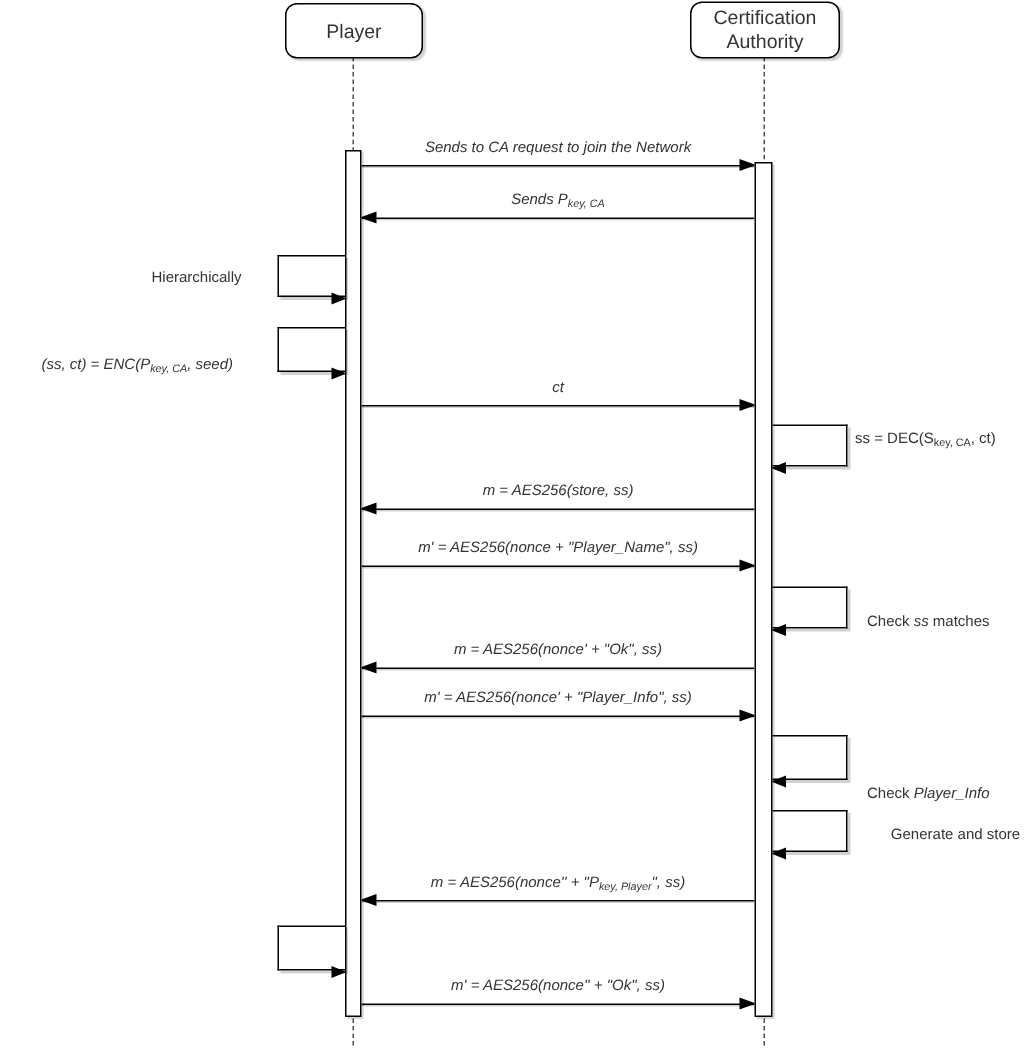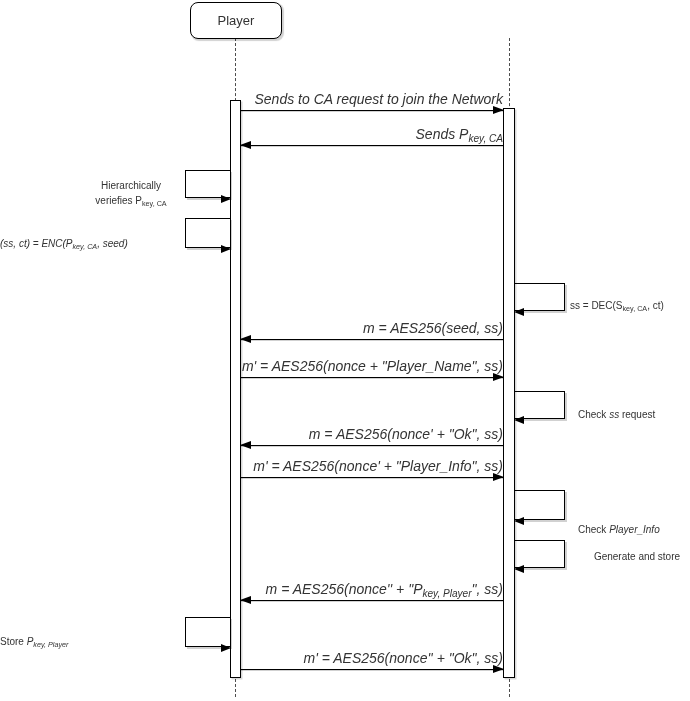--- a/index.html
+++ b/index.html
@@ -22,21 +22,21 @@
   .lifeline { position:absolute; width:0; border-left:1.3px dashed #4d4d4d; z-index:1; }
 
   
   .bar {
     position:absolute; background:#ffffff; border:1.2px solid #000000; z-index:3;
     box-shadow:1.5px 1.5px 0 rgba(0,0,0,0.15);
   }
 
   
   .msg { position:absolute; left:241px; width:262px; z-index:2; }
-  .msg-label { text-align:right; font-size:14px; height:17px; line-height:16px; white-space:nowrap; }
+  .msg-label { text-align:center; font-size:10px; height:17px; line-height:16px; white-space:nowrap; }
   .msg-line { position:absolute; top:19px; left:0; right:0; height:0; border-top:1.3px solid #000000; box-shadow:0 1px 0 rgba(0,0,0,0.18); }
   .msg-line.arrow-right::after {
     content:""; position:absolute; right:-1px; top:-5.5px; width:0; height:0;
     border-left:11px solid #000000; border-top:4.5px solid transparent; border-bottom:4.5px solid transparent;
   }
   .msg-line.arrow-left::after {
     content:""; position:absolute; left:-1px; top:-5.5px; width:0; height:0;
     border-right:11px solid #000000; border-top:4.5px solid transparent; border-bottom:4.5px solid transparent;
   }
 
@@ -49,50 +49,58 @@
   }
   .sc.right { left:515px; width:50px; border:1.2px solid #000000; border-left:none; }
   .sc.right::after {
     content:""; position:absolute; left:-1px; bottom:-5.5px; width:0; height:0;
     border-right:10px solid #000000; border-top:4.5px solid transparent; border-bottom:4.5px solid transparent;
   }
 
   
   .side-label { position:absolute; font-size:10px; line-height:15px; z-index:6; white-space:nowrap;margin-top:10px; }
   .side-label.center { text-align:center; }
-  .side-label.right-align { text-align:left; }
+  .side-label.right-align { text-align:center; }
 
   .it { font-style:italic; }
   .sub { font-size:0.72em; vertical-align:-0.32em; letter-spacing:0; }
 </style>
 </head>
 <body>
 
 <div class="canvas">
 
   <div class="lifeline" style="left:235px; top:38px; height:659px"></div>
   <div class="lifeline" style="left:509px; top:38px; height:659px"></div>
 
   <div class="actor" style="left:190px; top:2px; width:92px; height:37px">
     <div>Player</div>
   </div>
+  <div class="actor" style="left:460px; top:1px; width:100px; height:38px">
+    <div>Certification</div>
+    <div>Authority</div>
+  </div>
 
   <div class="bar" style="left:230px; top:100px; width:11px; height:578px"></div>
   <div class="bar" style="left:503px; top:108px; width:12px; height:570px"></div>
 
   <div class="msg" style="top:91px">
     <div class="msg-label"><span class="it">Sends to CA request to join the Network</span></div>
     <div class="msg-line arrow-right"></div>
   </div>
   <div class="msg" style="top:126px">
     <div class="msg-label"><span class="it">Sends P</span><span class="it sub">key, CA</span></div>
     <div class="msg-line arrow-left"></div>
   </div>
+  <div class="msg" style="top:251px">
+    <div class="msg-label"><span class="it">ct</span></div>
+    <div class="msg-line arrow-right"></div>
+  </div>
   <div class="msg" style="top:320px">
-    <div class="msg-label"><span class="it">m = AES256(seed, ss)</span></div>
+    <div class="msg-label"><span class="it">m = AES256(store, ss)</span></div>
     <div class="msg-line arrow-left"></div>
   </div>
   <div class="msg" style="top:358px">
     <div class="msg-label"><span class="it">m' = AES256(nonce + "Player_Name", ss)</span></div>
     <div class="msg-line arrow-right"></div>
   </div>
   <div class="msg" style="top:426px">
     <div class="msg-label"><span class="it">m = AES256(nonce' + "Ok", ss)</span></div>
     <div class="msg-line arrow-left"></div>
   </div>
@@ -113,34 +121,30 @@
   <div class="sc left" style="top:218px; height:30px"></div>
   <div class="sc left" style="top:617px; height:30px"></div>
 
   <div class="sc right" style="top:283px; height:28px"></div>
   <div class="sc right" style="top:391px; height:28px"></div>
   <div class="sc right" style="top:490px; height:30px"></div>
   <div class="sc right" style="top:540px; height:28px"></div>
 
   <div class="side-label center" style="left:75px; top:168px; width:112px">
     <div><span>Hierarchically</span></div>
-    <div><span>veriefies P</span><span class="sub">key, CA</span></div>
   </div>
   <div class="side-label right-align" style="left:0px; top:226px; width:183px">
     <div><span class="it">(ss, ct) = ENC(P</span><span class="it sub">key, CA</span><span class="it">, seed)</span></div>
   </div>
-  <div class="side-label right-align" style="left:0px; top:624px; width:181px">
-    <div><span>Store </span><span class="it">P</span><span class="it sub">key, Player</span></div>
-  </div>
 
-  <div class="side-label" style="left:570px; top:288px">
+  <div class="side-label" style="left:570px; top:275px">
     <div><span>ss = DEC(S</span><span class="sub">key, CA</span><span>, ct)</span></div>
   </div>
   <div class="side-label" style="left:578px; top:397px">
-    <div><span>Check </span><span class="it">ss</span><span> request</span></div>
+    <div><span>Check </span><span class="it">ss</span><span> matches</span></div>
   </div>
   <div class="side-label" style="left:578px; top:512px">
     <div><span>Check </span><span class="it">Player_Info</span></div>
   </div>
   <div class="side-label center" style="left:566px; top:539px; width:142px">
     <div><span>Generate and store</span></div>
   </div>
 
 </div>
 

